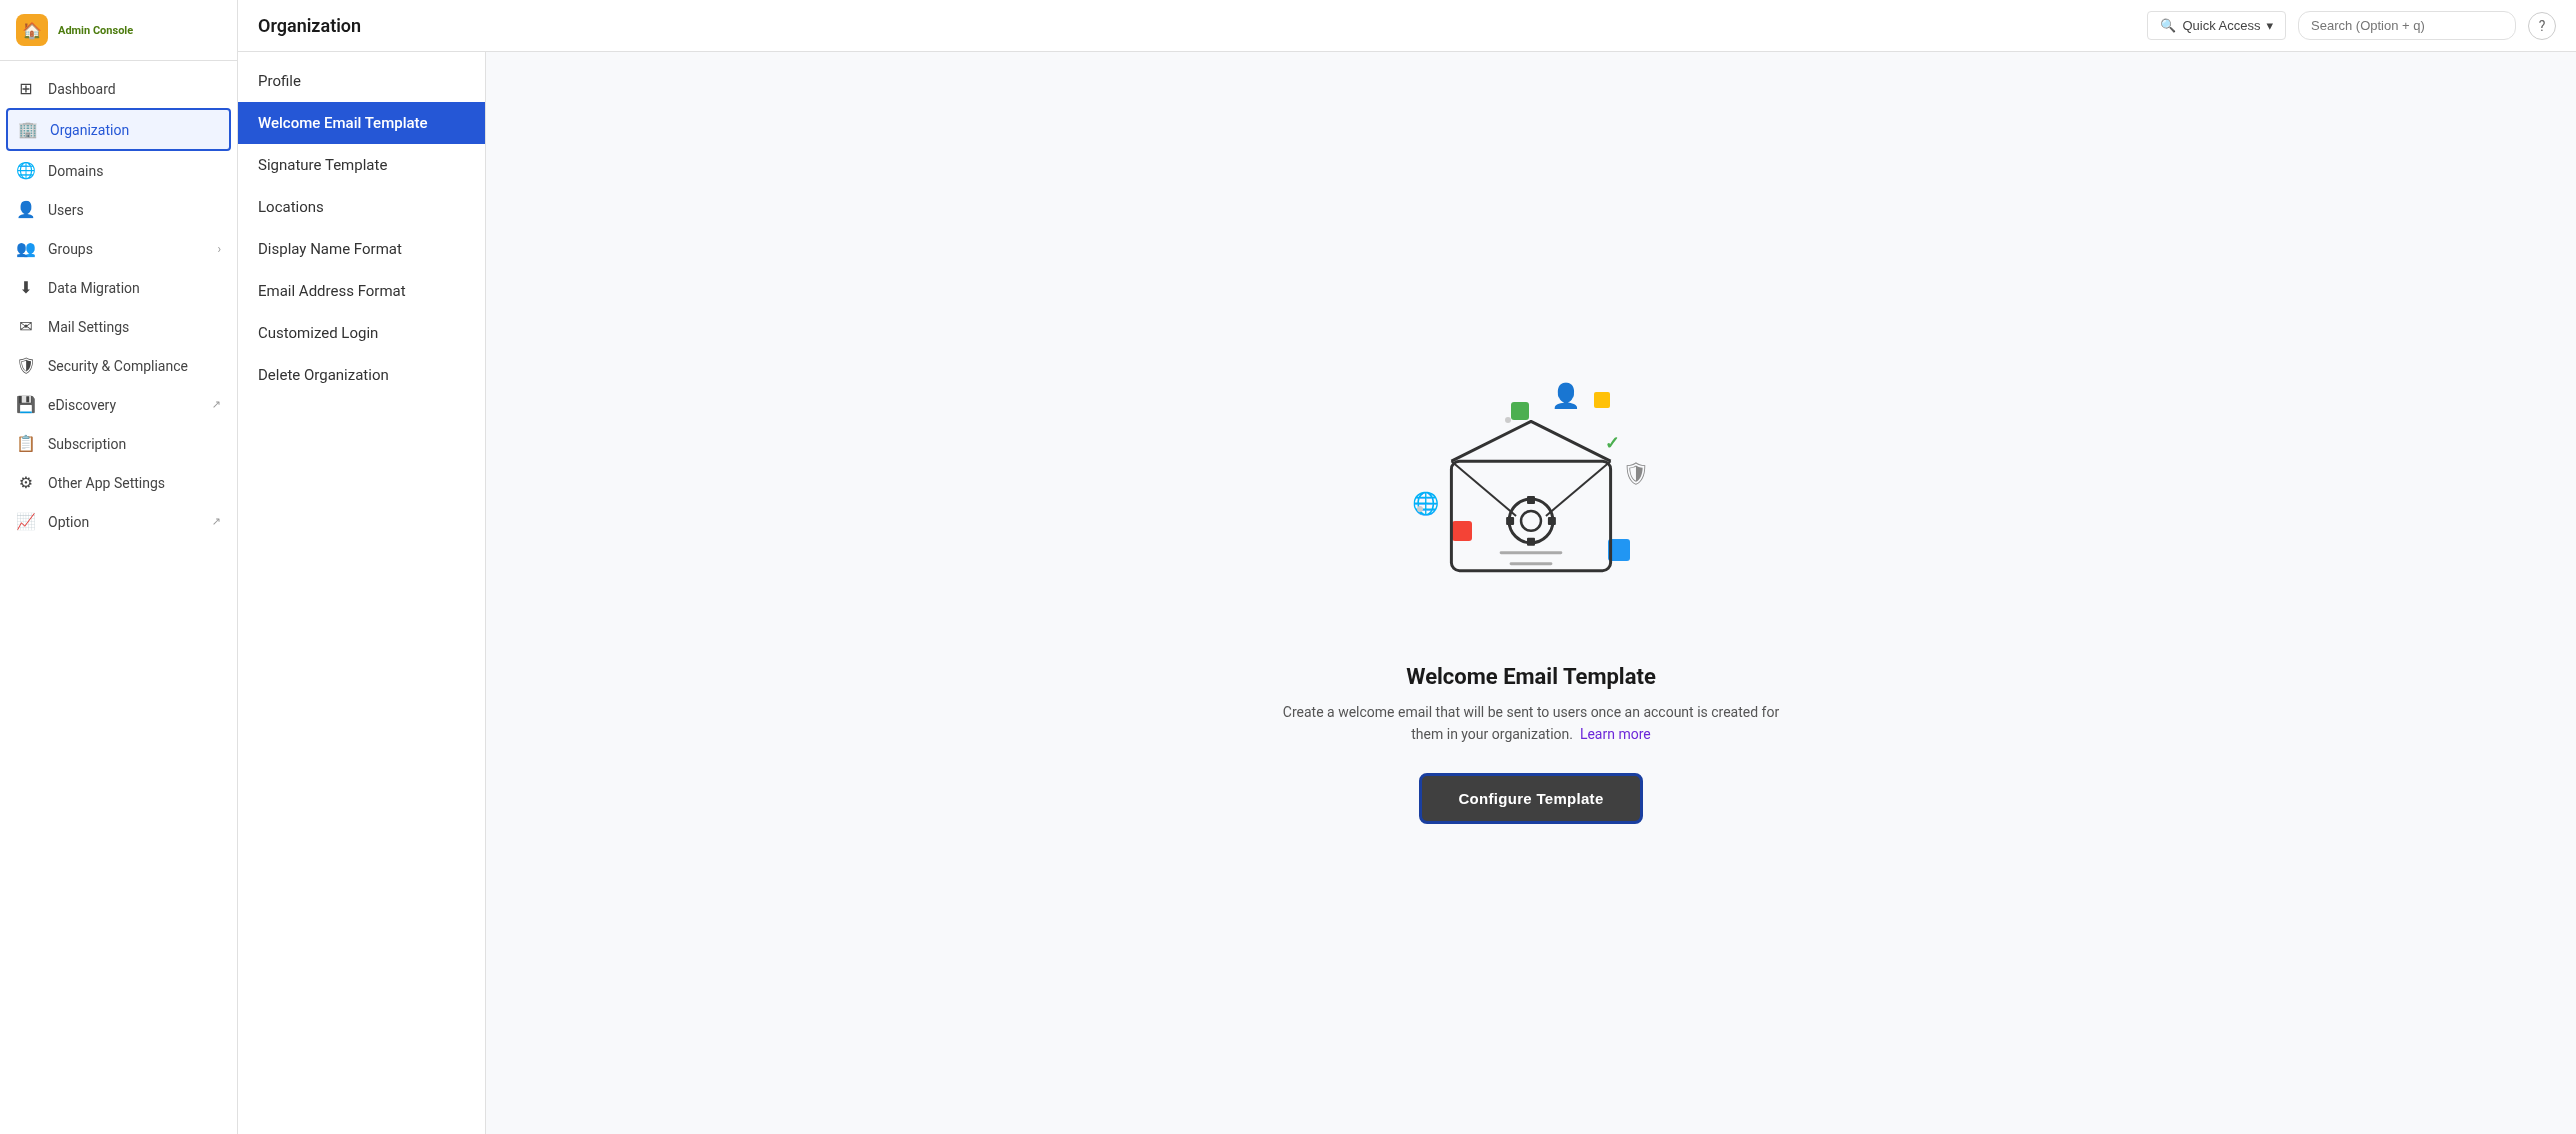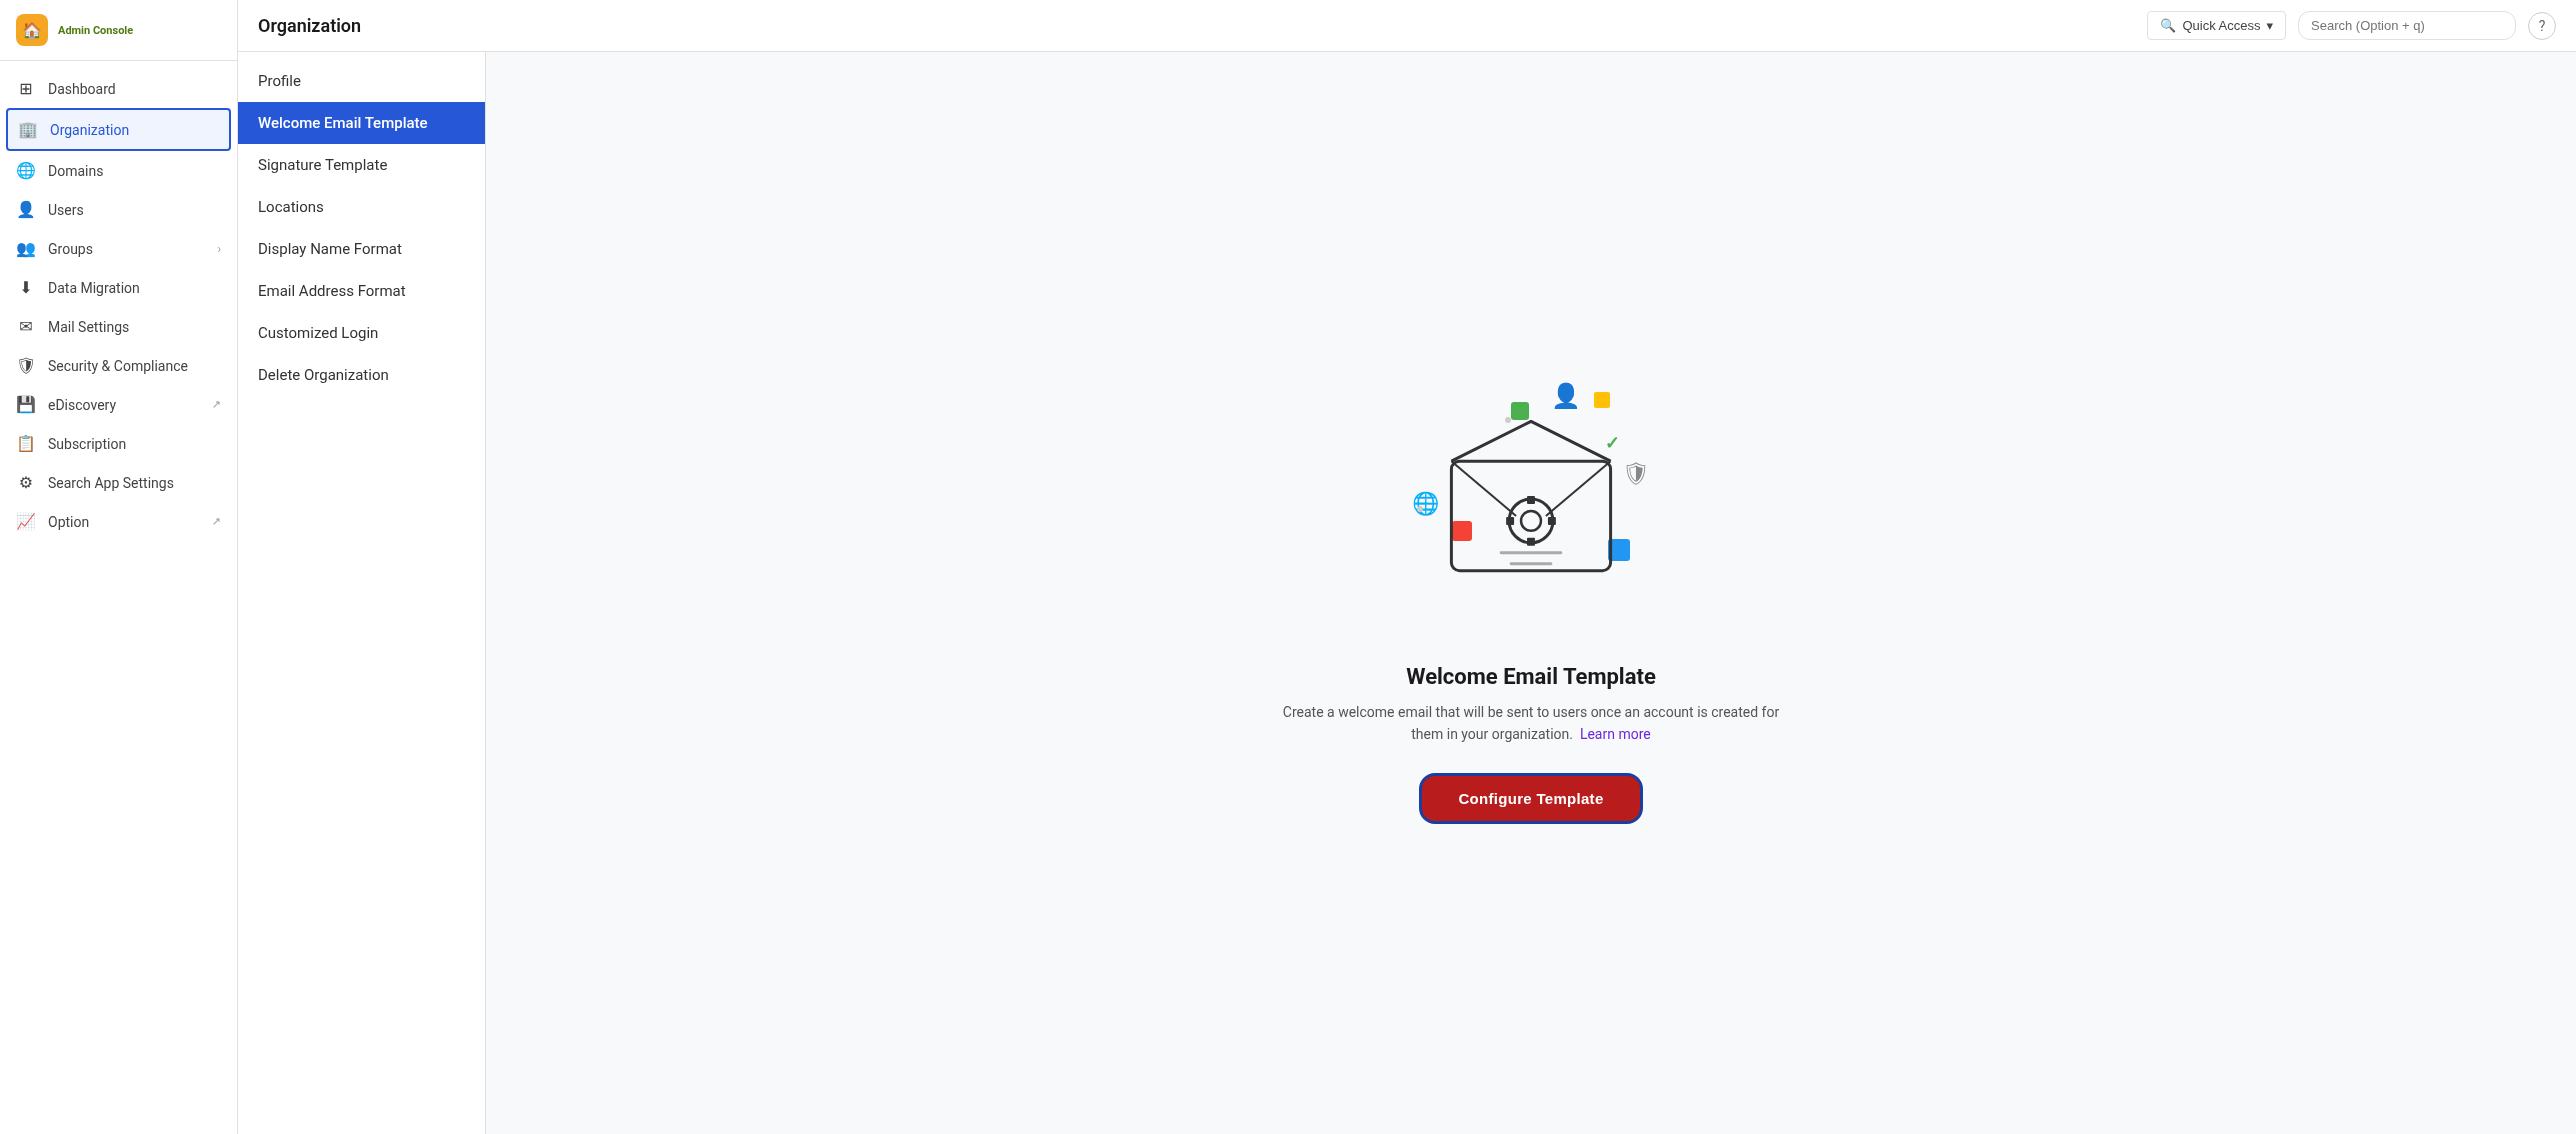--- a/index.html
+++ b/index.html
@@ -170,24 +170,24 @@
       line-height: 1.6;
       margin-bottom: 28px;
     }
     .learn-more {
       color: #6d28d9;
       text-decoration: none;
       font-size: 14px;
     }
     .configure-btn {
       padding: 14px 36px;
-      background: #b91c1c;
+      background: #404040;
       color: #fff;
       border: 3px solid #1a3fa0;
-      border-radius: 16px;
+      border-radius: 8px;
       font-size: 15px;
       font-weight: 600;
       cursor: pointer;
       letter-spacing: 0.3px;
     }
   </style>
 </head>
 <body>
 
 <div class="sidebar">
@@ -235,21 +235,21 @@
       <span class="icon">💾</span>
       <span>eDiscovery</span>
       <span class="chevron" style="font-size:11px;">↗</span>
     </div>
     <div class="sidebar-item">
       <span class="icon">📋</span>
       <span>Subscription</span>
     </div>
     <div class="sidebar-item">
       <span class="icon">⚙</span>
-      <span>Search App Settings</span>
+      <span>Other App Settings</span>
     </div>
     <div class="sidebar-item">
       <span class="icon">📈</span>
       <span>Option</span>
       <span class="chevron" style="font-size:11px;">↗</span>
     </div>
   </nav>
 </div>
 
 <div class="content-wrapper">

